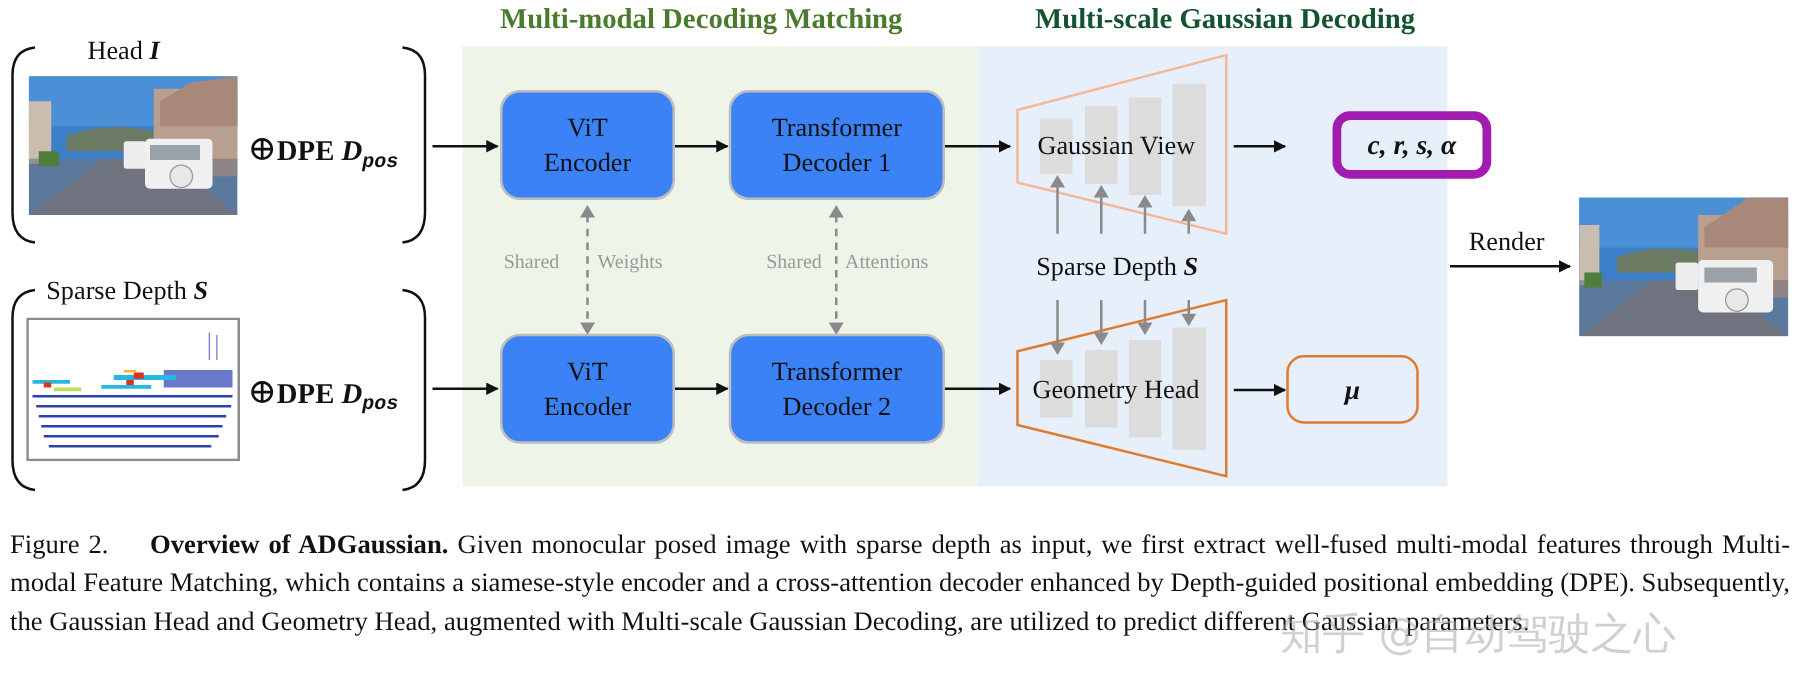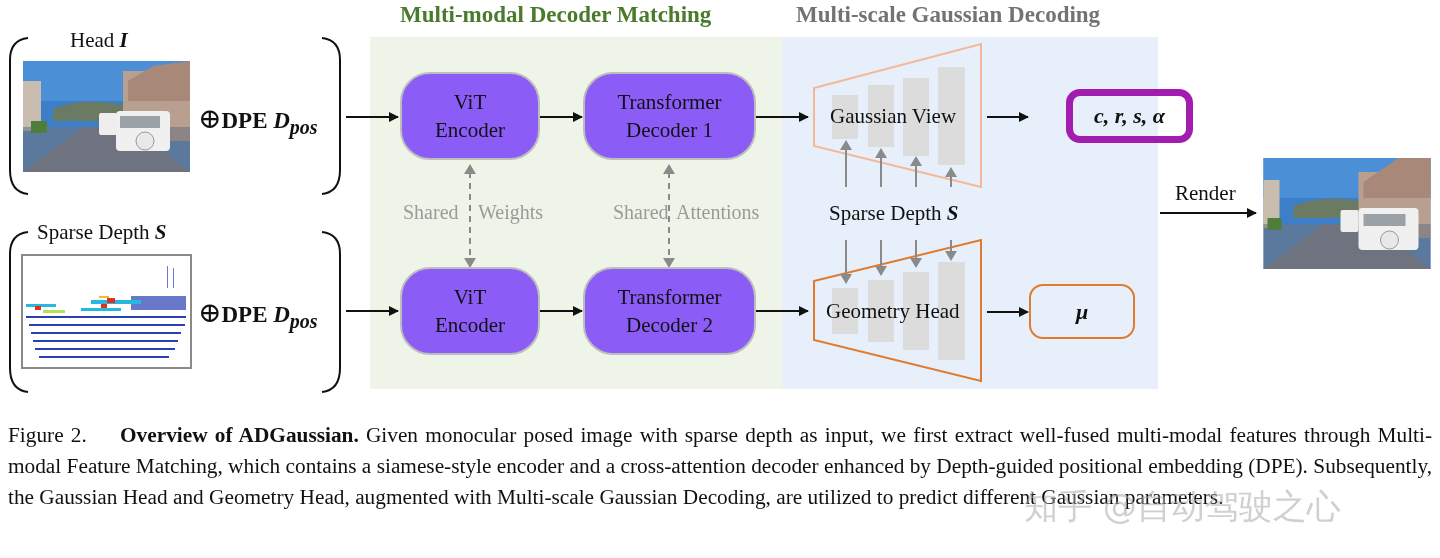--- a/index.html
+++ b/index.html
@@ -2,40 +2,40 @@
 <html><head>
 <meta charset="utf-8">
 <style>
   html, body { margin:0; padding:0; background:#ffffff; }
   body { width:1440px; height:558px; position:relative; overflow:hidden; font-family:"Liberation Serif","DejaVu Serif",serif; color:#111; }
   .abs { position:absolute; }
   .region-green { left:370px; top:37px; width:412px; height:352px; background:#eef5e8; }
   .region-blue { left:782px; top:37px; width:376px; height:352px; background:#e7f0fa; }
   .section-title { font-weight:bold; font-size:23px; top:2px; white-space:nowrap; }
   .t-green { color:#4a7a2c; left:400px; }
-  .t-blue { color:#737373; left:796px; }
-  .box { background:#8b5cf6; border:2px solid #bdbdbd; border-radius:30px; display:flex; flex-direction:column; align-items:center; justify-content:center; font-size:21px; line-height:28px; text-align:center; box-sizing:border-box; }
+  .t-blue { color:#14532d; left:828px; }
+  .box { background:#3b82f6; border:2px solid #bdbdbd; border-radius:16px; display:flex; flex-direction:column; align-items:center; justify-content:center; font-size:21px; line-height:28px; text-align:center; box-sizing:border-box; }
   .label { font-size:21px; white-space:nowrap; }
-  .gray-label { color:#9a9a9a; font-size:20px; }
+  .gray-label { color:#9a9a9a; font-size:16px; }
   .dpe { font-size:23px; font-weight:bold; white-space:nowrap; }
   .dpe i { font-weight:bold; }
-  .dpe sub { font-size:20px; font-style:italic; font-weight:bold; }
+  .dpe sub { font-size:16px; font-style:italic; font-weight:bold;font-family:Liberation Mono, monospace; }
   .caption { left:8px; top:420px; width:1424px; font-size:21.3px; line-height:31px; text-align:justify; }
   .caption b { font-weight:bold;margin-left:26px; }
   .photo { overflow:hidden; }
   .outbox { border-radius:14px; box-sizing:border-box; display:flex; align-items:center; justify-content:center; font-size:22px; font-weight:bold; font-style:italic; }
   .watermark { color:rgba(170,170,170,0.55); font-size:34px; left:1010px; top:484px; white-space:nowrap; font-family:"DejaVu Sans",sans-serif;margin-left:14px; }
 </style>
 </head>
 <body>
 
 <div class="abs region-green"></div>
 <div class="abs region-blue"></div>
 
-<div class="abs section-title t-green">Multi-modal Decoder Matching</div>
+<div class="abs section-title t-green">Multi-modal Decoding Matching</div>
 <div class="abs section-title t-blue">Multi-scale Gaussian Decoding</div>
 
 <svg class="abs" style="left:0;top:0" width="1440" height="410">
   <defs>
     <marker id="ah" markerWidth="10" markerHeight="10" refX="9" refY="5" orient="auto" markerUnits="userSpaceOnUse">
       <path d="M0,0 L10,5 L0,10 z" fill="#111"></path>
     </marker>
     <marker id="ahg" markerWidth="10" markerHeight="10" refX="9" refY="5" orient="auto" markerUnits="userSpaceOnUse">
       <path d="M0,0 L10,5 L0,10 z" fill="#8a8a8a"></path>
     </marker>

